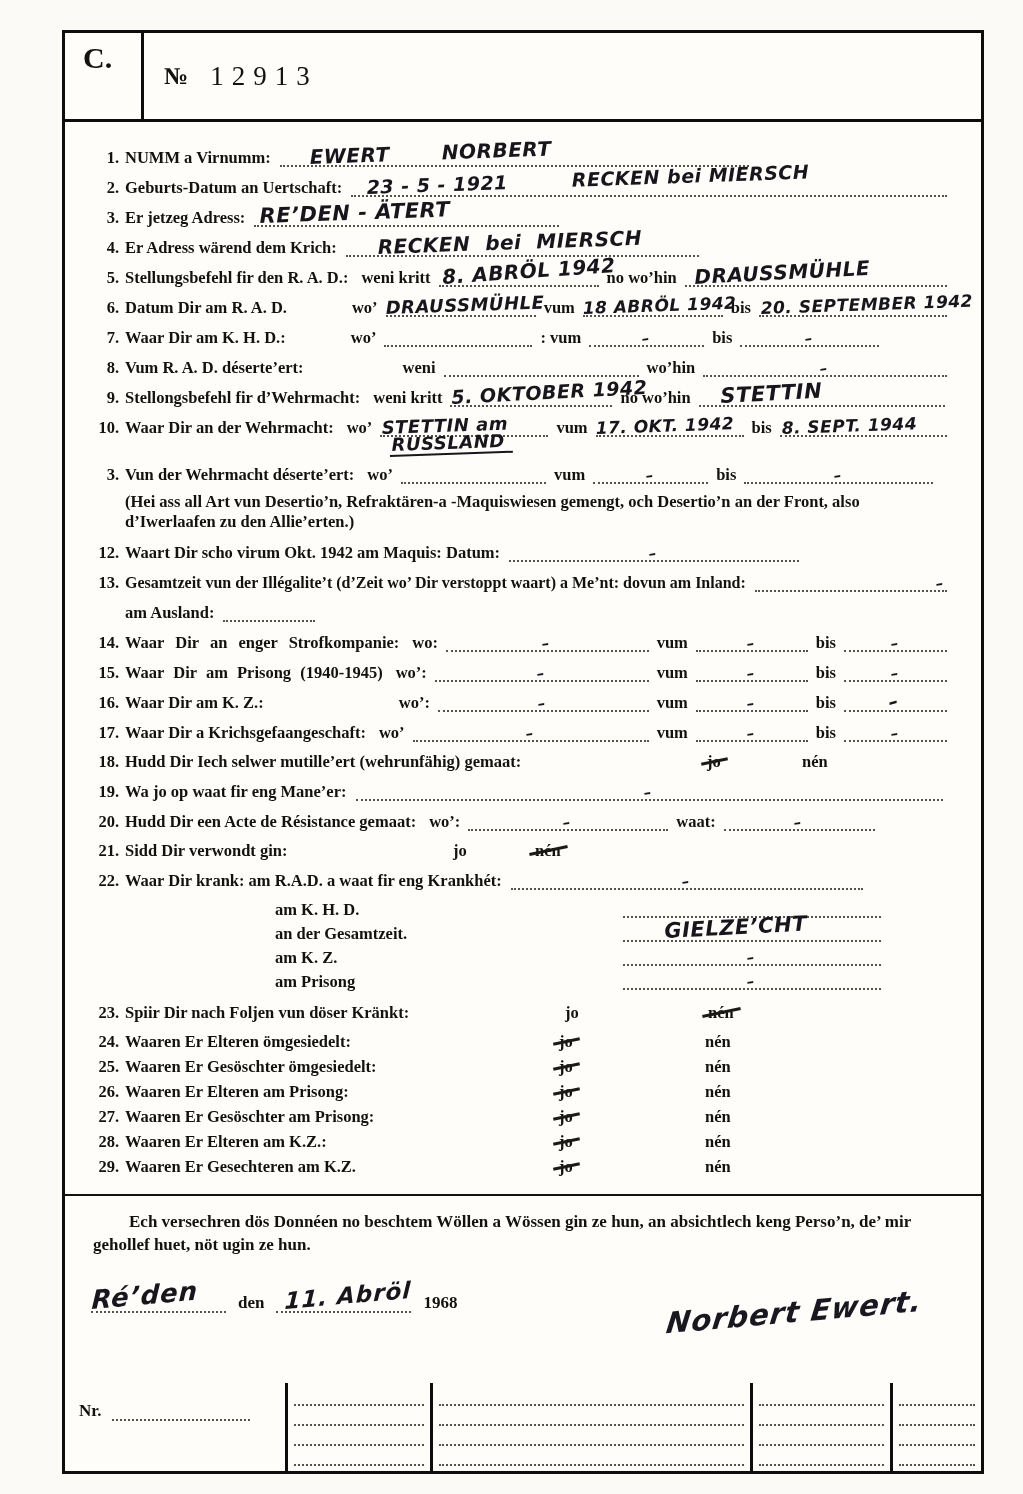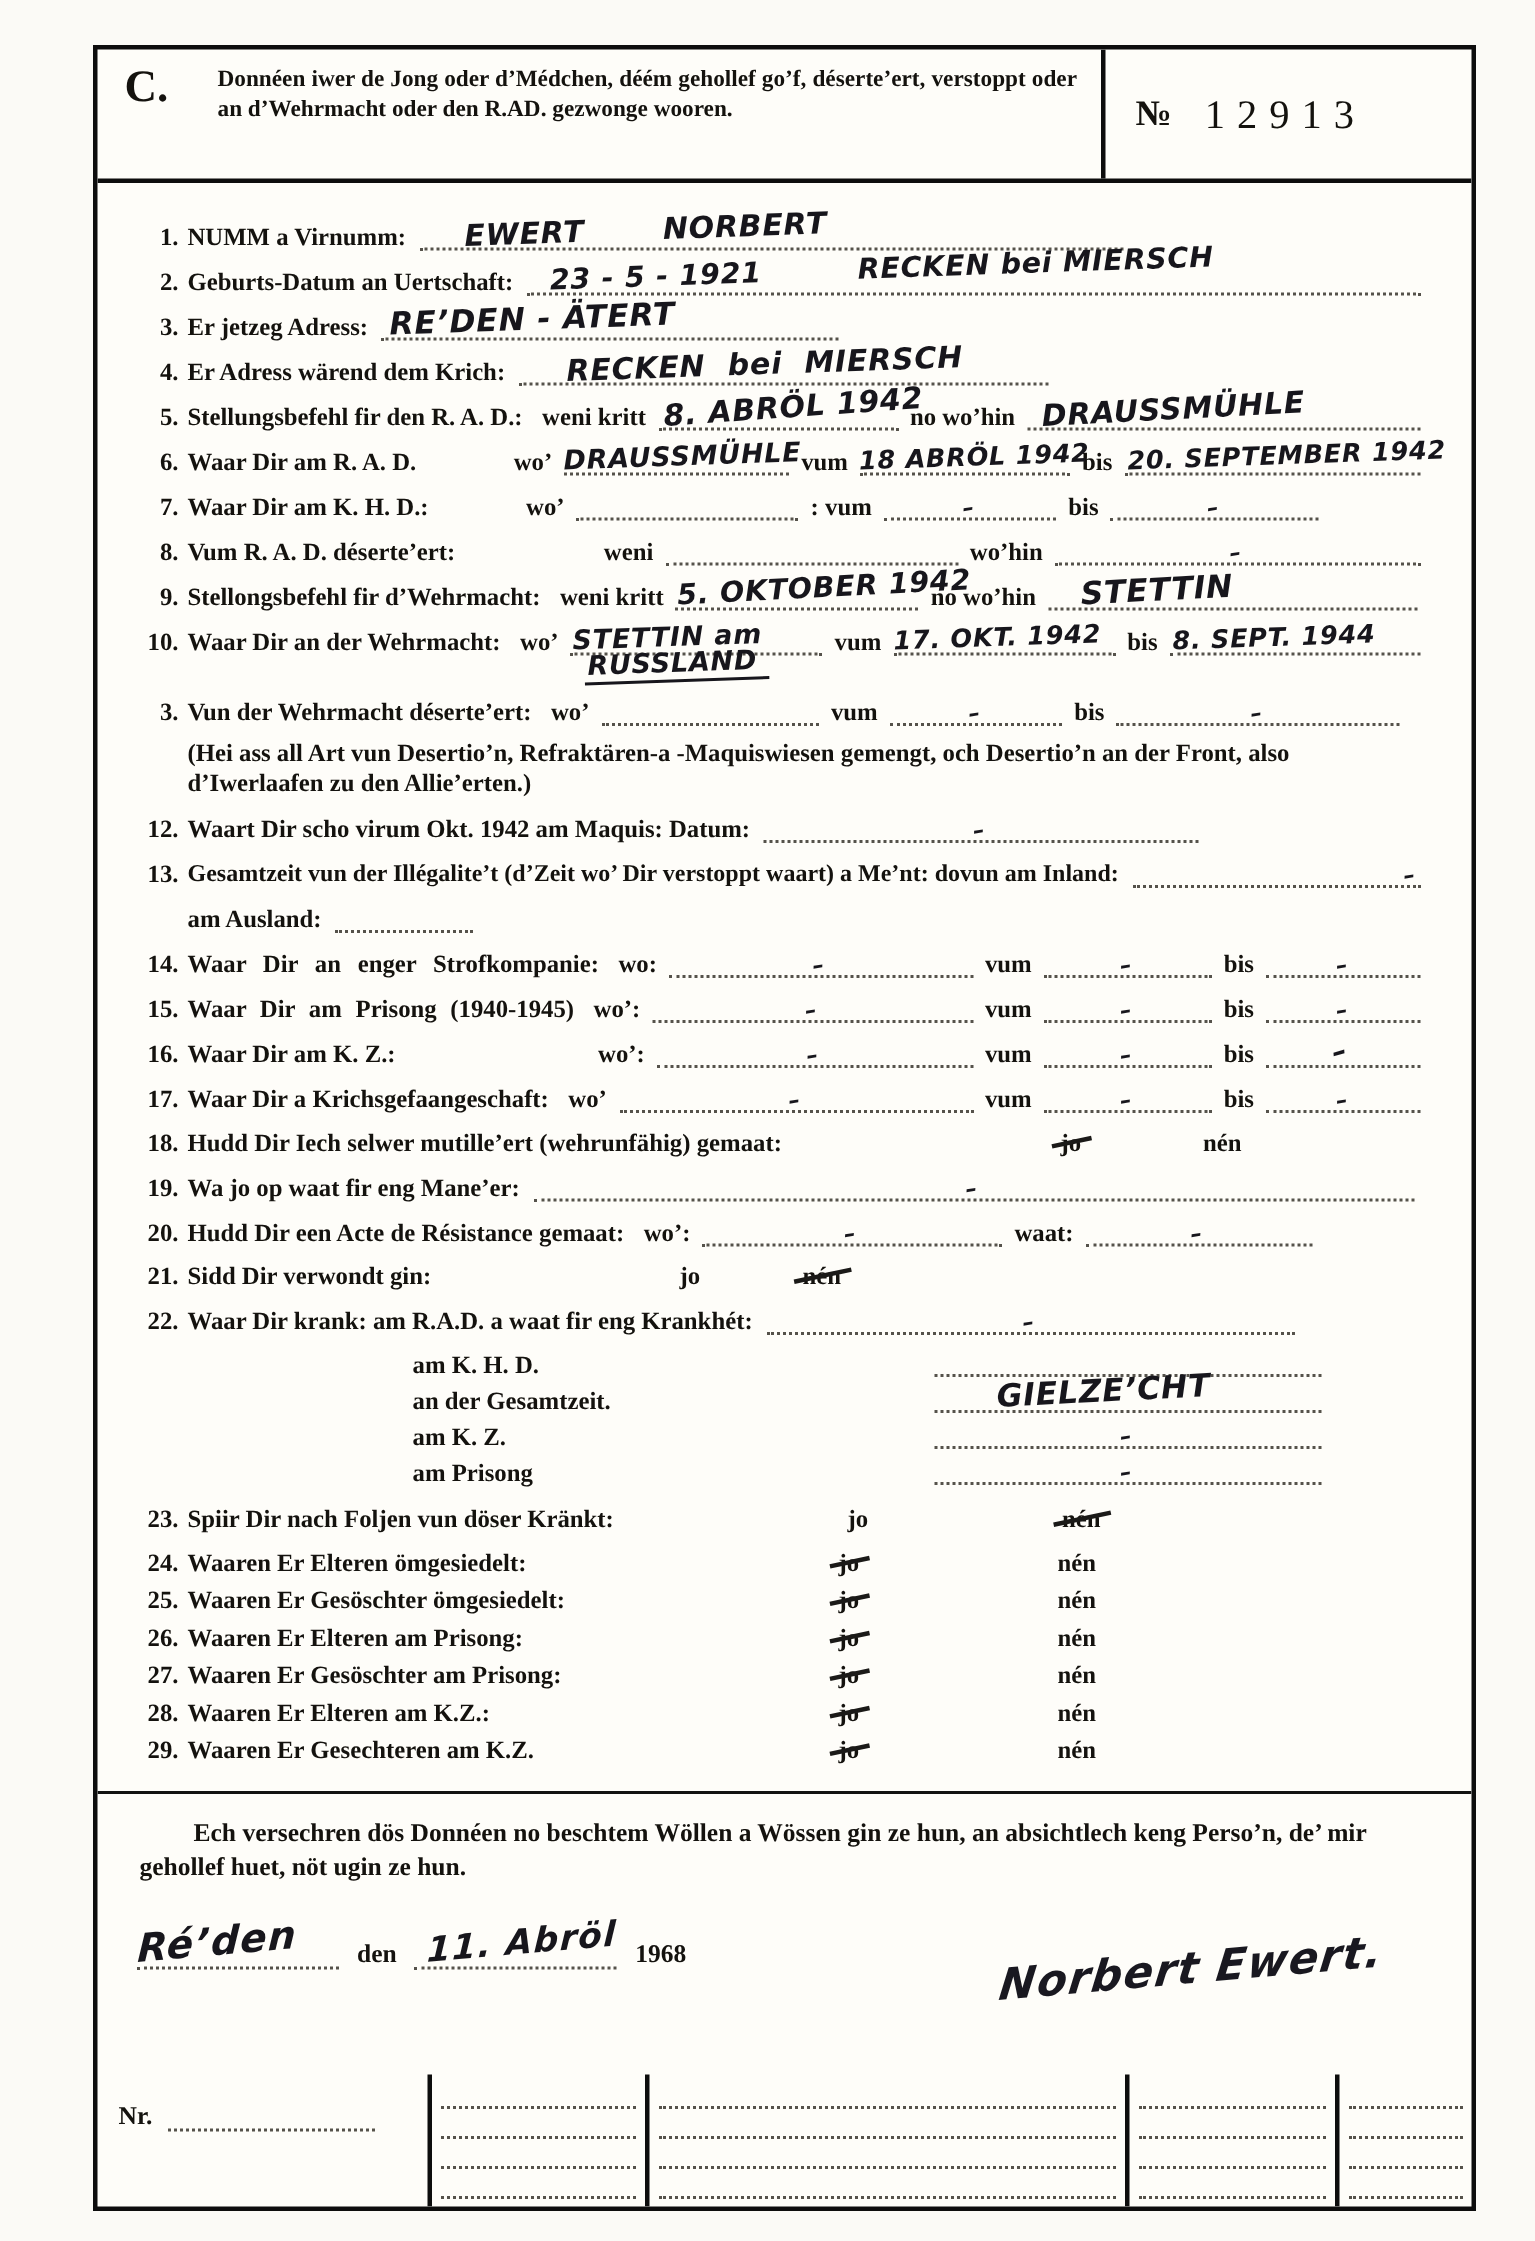--- a/index.html
+++ b/index.html
@@ -46,21 +46,20 @@
   .nr-dots { width:138px; border-bottom:2px dotted #55524b; height:19px; margin-left:10px; }
 </style>
 </head>
 <body>
 
 <div class="page">
   <div class="frame">
 
     <div class="header">
       <div class="hletter">C.</div>
-      <div class="hdesc">Donnéen iwer de Jong oder d’Médchen, déém gehollef go’f, déserte’ert, verstoppt oder an d’Wehrmacht oder den R.AD. gezwonge wooren.</div>
       <div class="hno">
         <span class="no-sym">№</span>
         <span class="no-val">12913</span>
       </div>
     </div>
 
     <div class="body">
 
       <div class="row">
         <span class="num">1.</span>
@@ -102,21 +101,21 @@
             <span class="hw" style="left:4px;font-size:20px;transform:rotate(-4deg)">8. ABRÖL 1942</span>
           </span>
         <span class="slbl">no wo’hin</span>
         <span class="dots" style="margin-right:2px">
             <span class="hw" style="left:10px;font-size:20px;transform:rotate(-3deg)">DRAUSSMÜHLE</span>
           </span>
       </div>
 
       <div class="row">
         <span class="num">6.</span>
-        <span class="lbl">Waar Dir am R. A. D.</span>
+        <span class="lbl">Datum Dir am R. A. D.</span>
         <span class="sp" style="width:52px"></span>
         <span class="slbl">wo’</span>
         <span class="dots" style="flex:0 0 150px">
             <span class="hw" style="left:0;font-size:18px">DRAUSSMÜHLE</span>
           </span>
         <span class="slbl">vum</span>
         <span class="dots" style="flex:0 0 140px">
             <span class="hw" style="left:0;font-size:17px">18 ABRÖL 1942</span>
           </span>
         <span class="slbl">bis</span>

